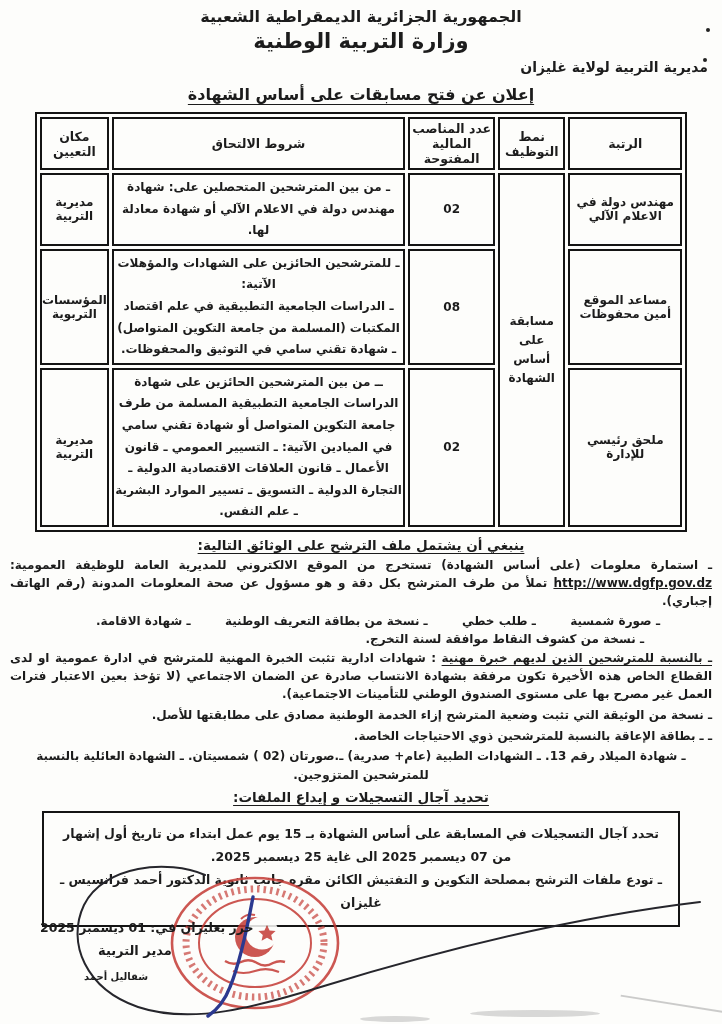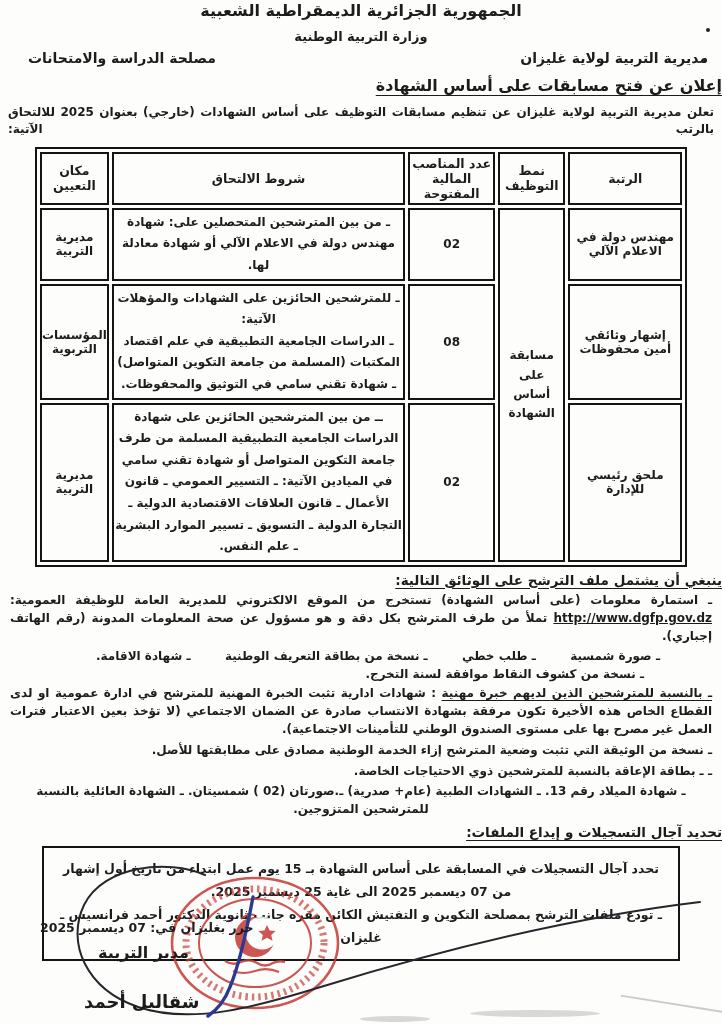--- a/index.html
+++ b/index.html
@@ -11,25 +11,25 @@
     position:relative;
     width:722px;height:1024px;
     margin:0 auto;
     background:#fdfdfb;
     color:#1c1c1c;
     overflow:hidden;
     direction:rtl;
     font-weight:bold;
   }
   
-  .hdr-line1{ text-align:center; font-size:16px; padding-top:1px; letter-spacing:0px;}
-  .hdr-line2{ text-align:center; font-size:13px; margin-top:9px;}
+  .hdr-line1{ text-align:center; font-size:16px; padding-top:7px; letter-spacing:0px;}
+  .hdr-line2{ text-align:center; font-size:21px; margin-top:3px;}
   .hdr-row{ display:flex; justify-content:space-between; align-items:flex-start;
             font-size:14px; margin-top:6px; padding:0 14px 0 28px;}
-  .doc-title{ font-size:16px; margin-top:10px;}
+  .doc-title{ text-align:center; font-size:16px; margin-top:10px;}
   .doc-title span{ text-decoration:underline; text-underline-offset:4px;}
   .intro{ font-size:12px; margin:9px 8px 0 8px; text-align:justify; text-align-last:justify; line-height:1.45;}
 
   
   table.jobs{
     border-collapse:separate; border-spacing:3px;
     margin:8px auto 0 auto;
     width:652px;
     border:2px solid #141414;
     background:#fdfdfb;
@@ -46,21 +46,21 @@
   tr.hrow th{height:34px; font-size:12.5px;}
   tr.r1 td{height:46px;}
   tr.r2 td{height:94px;}
   tr.r3 td{height:116px;}
   td.cond{ text-align:right; padding:4px 10px; line-height:1.8; font-size:11.5px;}
   td.pos{ font-size:13px;}
   td.loc{ font-size:11px; padding:2px 2px;}
   td.mode{ font-size:12px; line-height:1.6;}
 
   
-  .sec-head{ text-align:right; font-size:13.5px; margin-top:5px;}
+  .sec-head{ text-align:center; font-size:13.5px; margin-top:5px;}
   .sec-head span{ text-decoration:underline; text-underline-offset:3px;}
   .para{ font-size:12px; line-height:1.5; margin:3px 10px 0 10px; text-align:justify;}
   .para .ltr{ direction:ltr; unicode-bidi:embed; text-decoration:underline;}
   .docs-flex{ display:flex; justify-content:space-between; font-size:12px; margin-top:4px;}
   .docs-flex.row1{ padding:0 62px 0 96px;}
   .docs-flex.row2{ padding:0 78px 0 158px;}
   .ul{ text-decoration:underline; text-underline-offset:3px;}
   .center12{ text-align:center; font-size:12px; line-height:1.55; margin:2px 30px;}
 
   .deadline-box{
@@ -68,68 +68,66 @@
     margin:6px 42px 0 42px;
     padding:9px 10px 10px 10px;
     text-align:center;
     font-size:12.5px;
     line-height:1.85;
   }
 
   
   .sig-zone{ position:absolute; left:0; top:855px; width:722px; height:169px;}
   .sig-date{ position:absolute; left:40px; top:65px; font-size:12.5px; white-space:nowrap;}
-  .sig-title{ position:absolute; left:98px; top:88px; font-size:16px; white-space:nowrap;}
-  .sig-name{ position:absolute; left:84px; top:136px; font-size:18px; white-space:nowrap;}
+  .sig-title{ position:absolute; left:98px; top:88px; font-size:13px; white-space:nowrap;}
+  .sig-name{ position:absolute; left:84px; top:116px; font-size:10px; white-space:nowrap;}
   .stamp-svg{ position:absolute; left:163px; top:18px; opacity:.85;}
   .ink-svg{ position:absolute; left:0; top:0;}
 
   
   .dot{ position:absolute; background:#222; border-radius:50%; width:4px; height:4px;}
   .smudge{ position:absolute; background:#aaa; opacity:.45; border-radius:50%;}
   .corner-line{ position:absolute; width:120px; height:2px; background:#999; opacity:.5;
                 transform:rotate(9deg); left:620px; top:1004px;}
 </style>
 </head>
 <body>
 
 <div class="page">
 
   <div class="hdr-line1">الجمهورية الجزائرية الديمقراطية الشعبية</div>
   <div class="hdr-line2">وزارة التربية الوطنية</div>
   <div class="hdr-row">
     <div>مديرية التربية لولاية غليزان</div>
-    <div>مصلحة الدراسة والامتحانات</div>
   </div>
 
   <div class="doc-title">
     <span>إعلان عن فتح مسابقات على أساس الشهادة</span>
   </div>
-  <div class="intro">تعلن مديرية التربية لولاية غليزان عن تنظيم مسابقات التوظيف على أساس الشهادات (خارجي) بعنوان 2025 للالتحاق بالرتب الآتية:</div>
 
   <table class="jobs">
     <tbody>
         <tr class="hrow">
       <th class="c-rank">الرتبة</th>
       <th class="c-mode">نمط التوظيف</th>
       <th class="c-pos">عدد المناصب المالية المفتوحة</th>
       <th class="c-cond">شروط الالتحاق</th>
       <th class="c-loc">مكان التعيين</th>
     </tr>
     <tr class="r1">
       <td>مهندس دولة في الاعلام الآلي</td>
       <td class="mode" rowspan="3">مسابقة على أساس الشهادة</td>
       <td class="pos">02</td>
       <td class="cond">
         <div>ـ من بين المترشحين المتحصلين على: شهادة مهندس دولة في الاعلام الآلي أو شهادة معادلة لها.</div>
       </td>
       <td class="loc">مديرية التربية</td>
     </tr>
     <tr class="r2">
-      <td>إشهار وثائقي أمين محفوظات</td>
+      <td>مساعد الموقع أمين محفوظات</td>
       <td class="pos">08</td>
       <td class="cond">
         <div>ـ للمترشحين الحائزين على الشهادات والمؤهلات الآتية:</div>
         <div>ـ الدراسات الجامعية التطبيقية في علم اقتصاد المكتبات (المسلمة من جامعة التكوين المتواصل)</div>
         <div>ـ شهادة تقني سامي في التوثيق والمحفوظات.</div>
       </td>
       <td class="loc">المؤسسات التربوية</td>
     </tr>
     <tr class="r3">
       <td>ملحق رئيسي للإدارة</td>
@@ -192,21 +190,21 @@
       <path d="M 78,46 q 6,-6 14,-4" fill="none" stroke="#c43b35" stroke-width="2"></path>
     </svg>
 
     <svg class="ink-svg" width="722" height="169" viewBox="0 0 722 169">
 
       <path d="M 205,20 C 168,4 104,10 84,50 C 66,88 86,134 138,152 C 192,170 256,152 324,131 C 438,96 575,62 700,47" fill="none" stroke="#26262c" stroke-width="2" stroke-linecap="round"></path>
 
       <path d="M 253,42 C 247,74 240,108 230,132 C 225,145 217,155 208,161" fill="none" stroke="#2b3990" stroke-width="3.4" stroke-linecap="round"></path>
     </svg>
 
-    <div class="sig-date">حرر بغليزان في: 07 ديسمبر 2025</div>
+    <div class="sig-date">حرر بغليزان في: 01 ديسمبر 2025</div>
     <div class="sig-title">مدير التربية</div>
     <div class="sig-name">شقاليل أحمد</div>
   </div>
 
   <div class="dot" style="left:706px; top:28px;"></div>
   <div class="dot" style="left:703px; top:58px;"></div>
   <div class="smudge" style="left:360px; top:1016px; width:70px; height:6px;"></div>
   <div class="smudge" style="left:470px; top:1010px; width:130px; height:7px;"></div>
   <div class="corner-line"></div>
 

